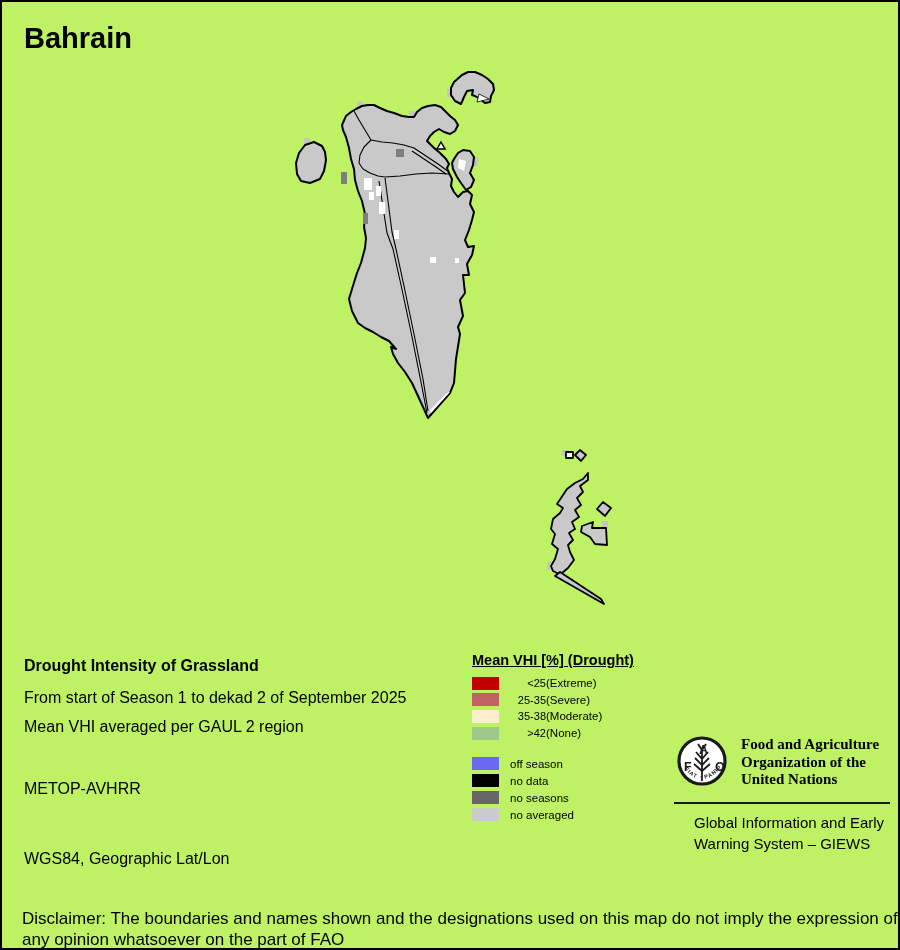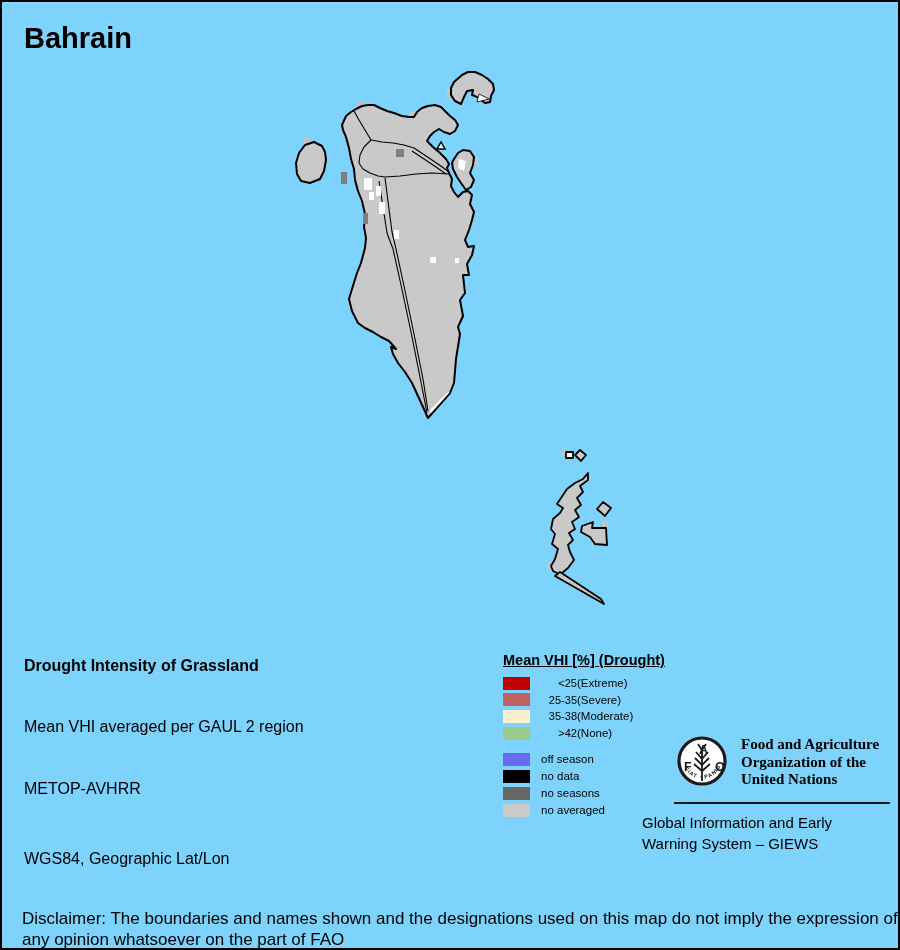--- a/index.html
+++ b/index.html
@@ -1,47 +1,47 @@
 <!DOCTYPE html>
 <html><head>
 <meta charset="utf-8">
 <style>
   html,body{margin:0;padding:0;background:#fff;}
   #stage{
-    position:relative;width:900px;height:950px;background:#7dd3fc;
+    position:relative;width:900px;height:950px;background:#bef264;
     font-family:"Liberation Sans", sans-serif;color:#000;overflow:hidden;
     box-sizing:border-box;border:2px solid #000;
   }
   .abs{position:absolute;}
   #page-title{
     left:22px;top:20px;font-size:29px;font-weight:bold;letter-spacing:0;
   }
   #map-svg{left:0;top:0;}
   
   #info-heading{left:22px;top:655px;font-size:16px;font-weight:bold;}
   #info-line1{left:22px;top:687px;font-size:16px;}
   #info-line2{left:22px;top:716px;font-size:16px;}
   #info-sensor{left:22px;top:778px;font-size:16px;}
   #info-proj{left:22px;top:808px;font-size:16px;margin-top:40px;}
   
-  #legend{left:470px;top:650px;width:215px;margin-left:31px;}
+  #legend{left:470px;top:650px;width:215px;}
   #legend-title{
     font-size:14.5px;font-weight:bold;text-decoration:underline;margin:0 0 7px 0;
   }
   .lg-row{display:flex;align-items:center;height:16.6px;}
-  .lg-row2{display:flex;align-items:flex-start;height:17px;}
+  .lg-row2{display:flex;align-items:flex-end;height:17px;}
   .sw{width:27px;height:13px;margin-right:11px;flex:0 0 27px;}
   .lg-range{font-size:11px;width:36px;flex:0 0 36px;text-align:right;}
   .lg-label{font-size:11.5px;}
   #legend-block2{margin-top:12px;}
   
   #fao-logo{left:672px;top:729px;}
   #fao-name{left:739px;top:734px;font-size:15px;font-weight:bold;line-height:17.5px;white-space:pre-line;font-family:Liberation Serif, serif;}
   #fao-rule{left:672px;top:800px;width:216px;height:2px;background:#1a1a1a;}
-  #giews-name{left:640px;top:811px;font-size:15px;line-height:20.5px;white-space:pre-line;}
+  #giews-name{left:692px;top:811px;font-size:15px;line-height:20.5px;white-space:pre-line;}
   
   #disclaimer{left:20px;top:906px;font-size:17px;line-height:21px;white-space:pre-line;}
 </style>
 </head>
 <body>
 
 <div id="stage">
 
   <div id="page-title" class="abs">Bahrain</div>
 
@@ -109,20 +109,21 @@
     </g>
 
     <g fill="#7F7F7F" stroke="none">
       <rect x="394" y="147" width="8" height="8"></rect>
       <rect x="339" y="170" width="6" height="12"></rect>
       <rect x="361" y="211" width="5" height="11"></rect>
     </g>
   </svg>
 
   <div id="info-heading" class="abs">Drought Intensity of Grassland</div>
+  <div id="info-line1" class="abs">From start of Season 1 to dekad 2 of September 2025</div>
   <div id="info-line2" class="abs">Mean VHI averaged per GAUL 2 region</div>
   <div id="info-sensor" class="abs">METOP-AVHRR</div>
   <div id="info-proj" class="abs">WGS84, Geographic Lat/Lon</div>
 
   <div id="legend" class="abs">
     <div id="legend-title">Mean VHI [%] (Drought)</div>
 
     <div>
       <div class="lg-row">
         <span class="sw" style="background-color: rgb(192, 0, 0);"></span>

